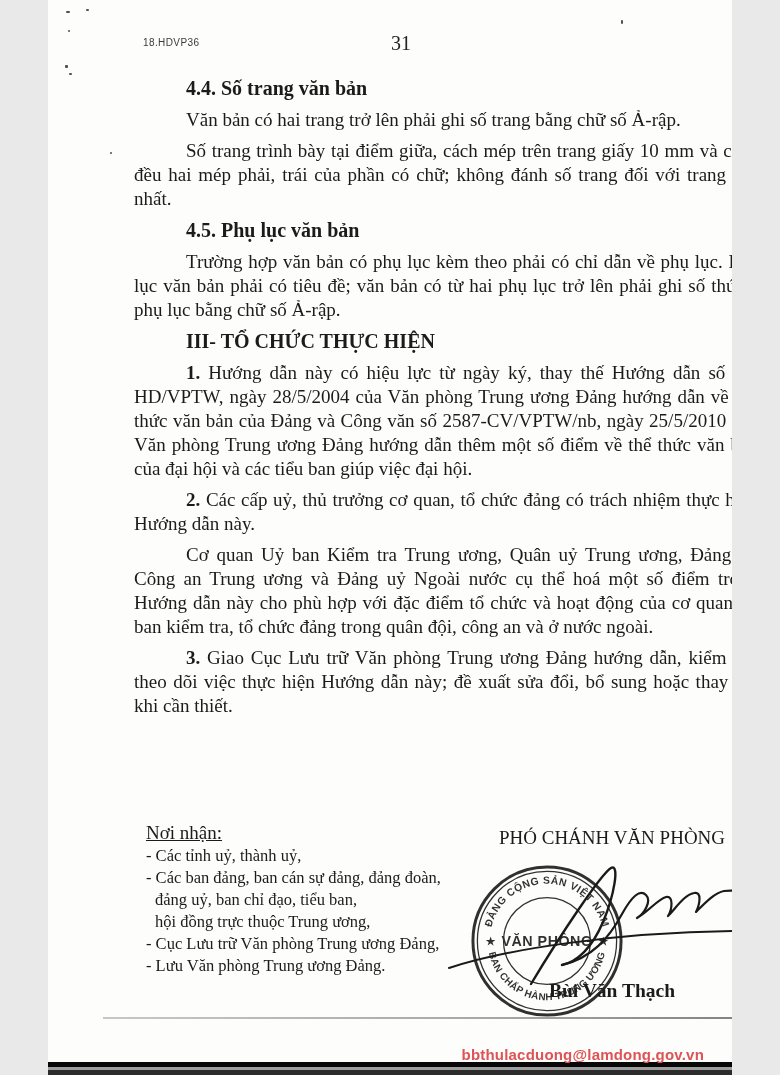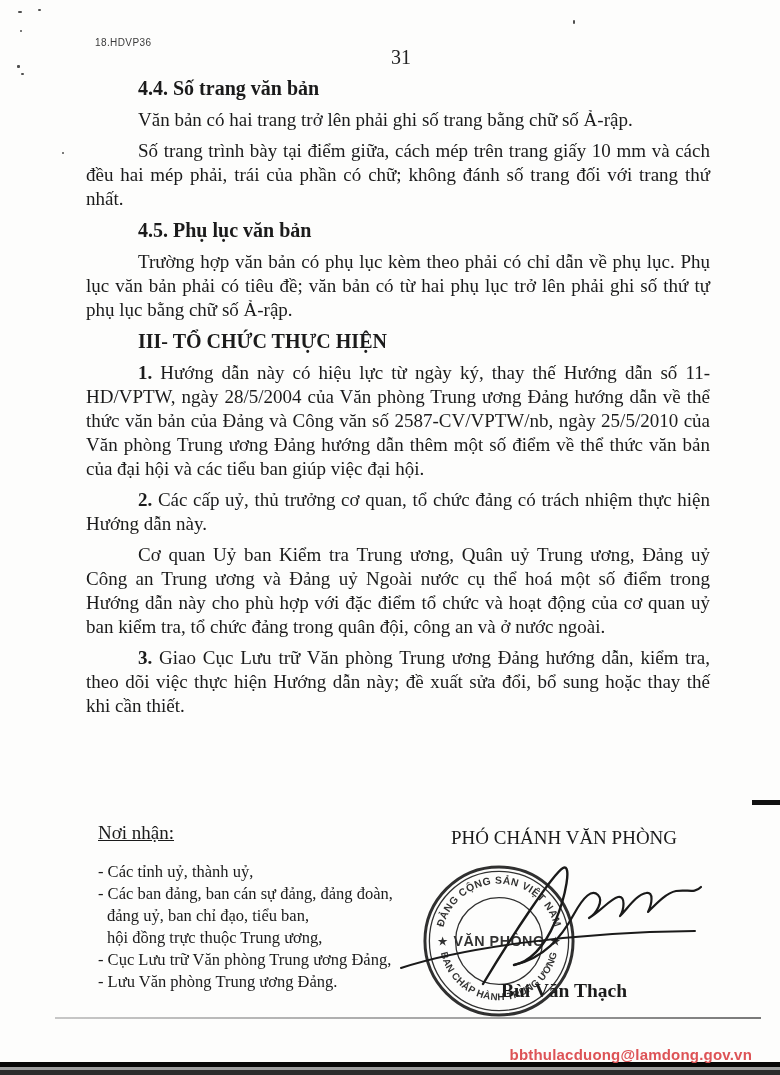--- a/index.html
+++ b/index.html
@@ -1,57 +1,56 @@
 <!DOCTYPE html>
 <html><head>
 <meta charset="utf-8">
 <style>
   html,body{margin:0;padding:0;}
   body{background:#e9e9e9;}
   .page{
     position:relative;
-    width:780px;height:1075px;
+    width:684px;height:1075px;
     margin:0 auto;
     background:#fdfdfc;
     overflow:hidden;
     font-family:"Liberation Serif", serif;
     color:#1b1b1b;
   }
   
   .doc-code{
     position:absolute;left:95px;top:37px;
     font-family:"Liberation Sans", sans-serif;
     font-size:10px;letter-spacing:.4px;color:#3a3a3a;
   }
   .page-number{
     position:absolute;left:0;right:0;top:32px;
     text-align:center;font-size:20px;color:#222;
     padding-left:22px;
-    margin-top:14px;
   }
   
   .main-text{
     position:absolute;left:86px;top:76px;width:624px;
     font-size:19px;line-height:24px;text-align:justify;
   }
   .main-text p{margin:0 0 7px 0;text-indent:52px;}
   .heading{
     margin:0 0 9px 0;text-indent:52px;font-weight:bold;
     text-align:left;font-size:20px;line-height:25px;
   }
   .heading.italic{}
   .num{font-weight:bold;}
   
   .recipients{
     position:absolute;left:98px;top:822px;width:340px;
     font-size:16.5px;line-height:22px;
   }
   .recipients-label{
     font-size:19px;text-decoration:underline;
-    margin-bottom:17px;display:inline-block;
+    margin-bottom:1px;display:inline-block;
   }
   .recipient-item{white-space:nowrap;}
   .recipient-item.cont{padding-left:9px;}
   
   .sign-block{
     position:absolute;left:430px;top:820px;width:268px;
     text-align:center;
   }
   .sign-authority{font-weight:bold;font-size:19.5px;line-height:23px;letter-spacing:.2px;}
   .sign-title{font-size:19px;line-height:23px;margin-top:6px;}

